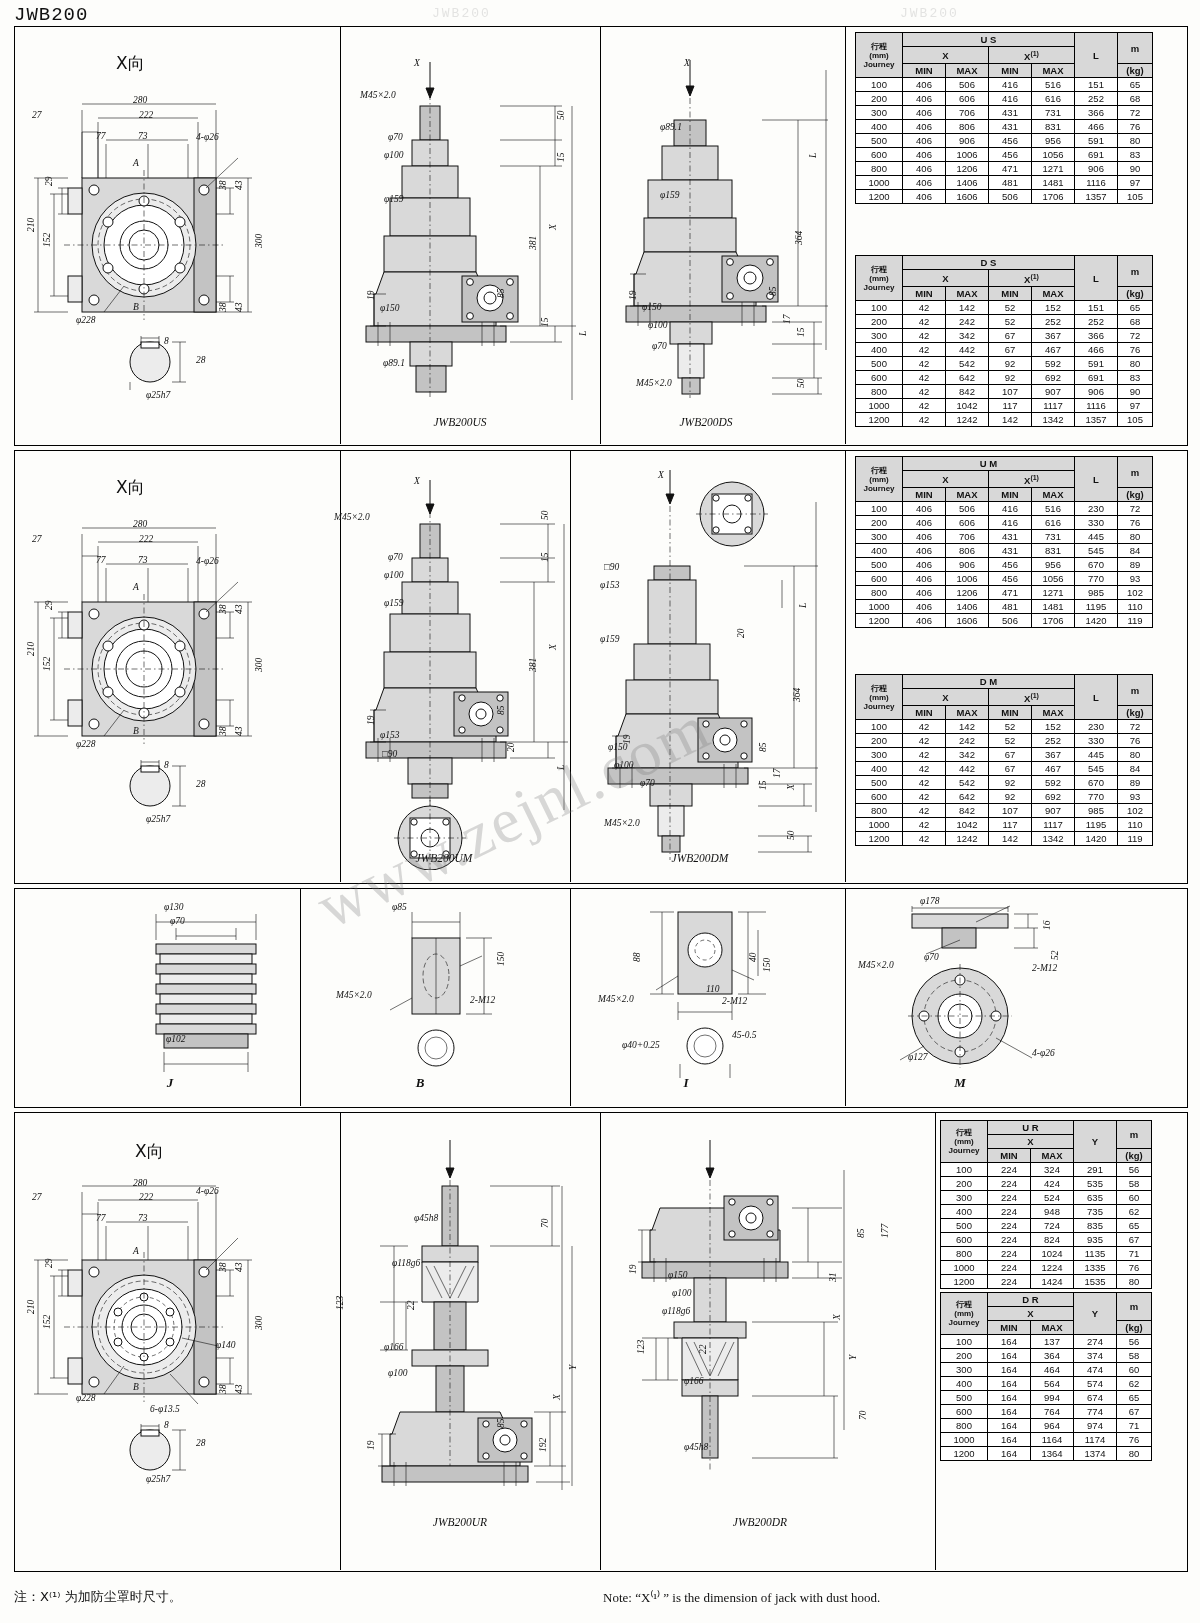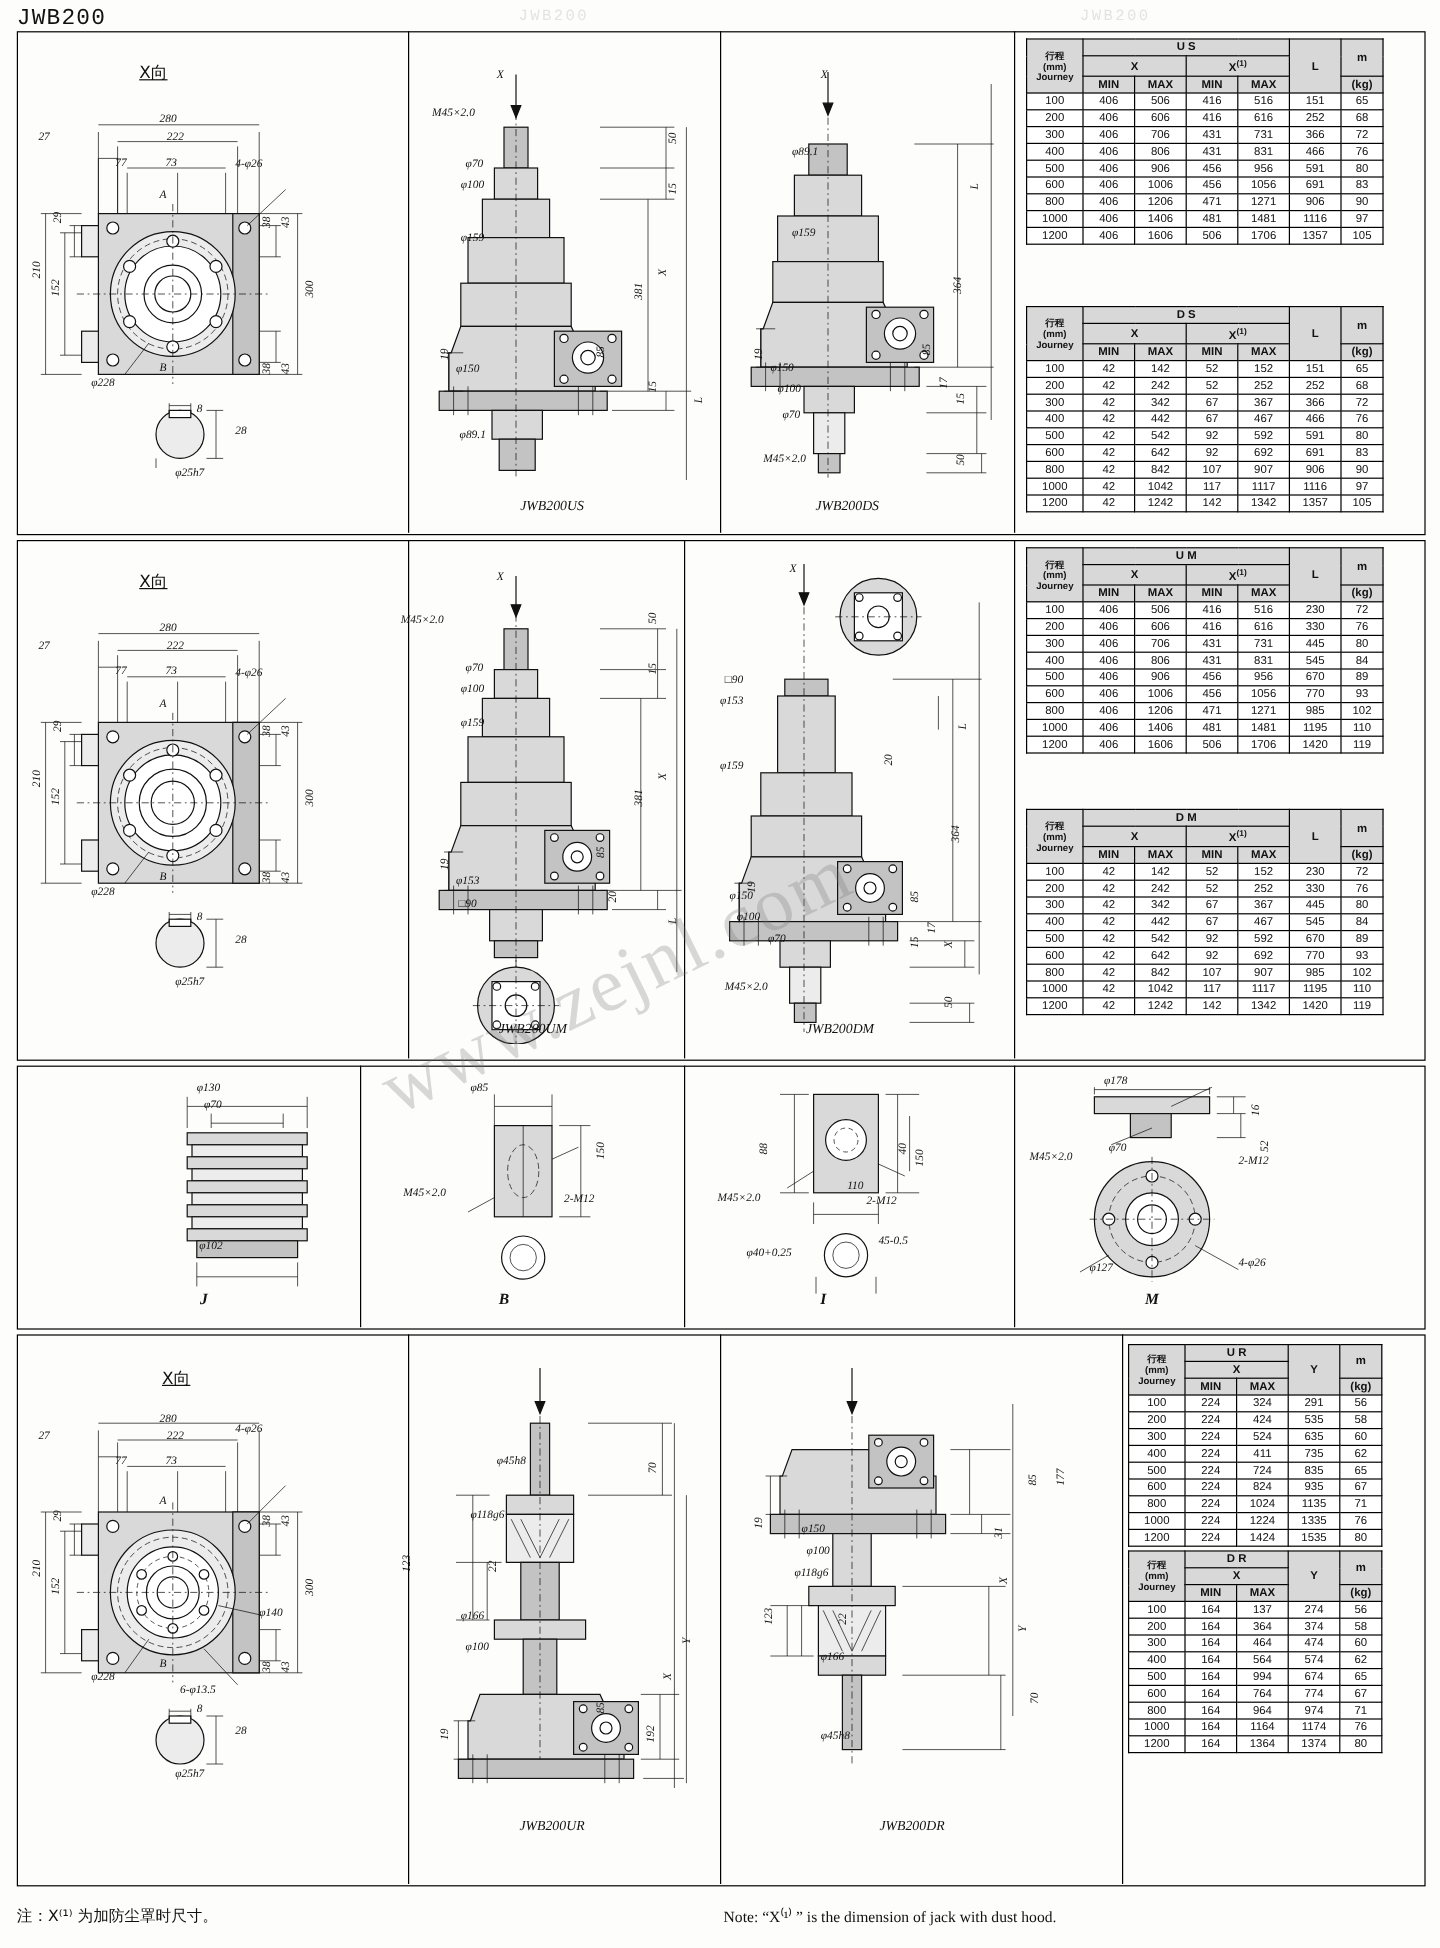--- a/index.html
+++ b/index.html
@@ -73,22 +73,22 @@
     position:absolute;text-align:center;font-size:13px;
     font-family:"Liberation Serif", serif;font-style:italic;font-weight:bold;
     white-space:nowrap;
   }
   .lbl{
     position:absolute;font-size:9.5px;
     font-family:"Liberation Serif", serif;font-style:italic;
     white-space:nowrap;color:#111;
   }
   .lbl-cn{
-    position:absolute;font-size:14px;
-    font-family:"DejaVu Sans", sans-serif;white-space:nowrap;text-decoration:underline;
+    position:absolute;font-size:17px;
+    font-family:"DejaVu Sans", sans-serif;white-space:nowrap;
   }
   .lblv{
     position:absolute;font-size:9.5px;
     font-family:"Liberation Serif", serif;font-style:italic;
     white-space:nowrap;
     transform-origin:0 0;transform:rotate(-90deg);
   }
 
   
   .note-cn{position:absolute;left:14px;top:1588px;font-size:13px;font-family:"DejaVu Sans",sans-serif;}
@@ -1481,21 +1481,21 @@
         <tr>
           <td class="col-j">300</td>
           <td class="col-n">224</td>
           <td class="col-n">524</td>
           <td class="col-l">635</td>
           <td class="col-m">60</td>
         </tr>
         <tr>
           <td class="col-j">400</td>
           <td class="col-n">224</td>
-          <td class="col-n">411</td>
+          <td class="col-n">948</td>
           <td class="col-l">735</td>
           <td class="col-m">62</td>
         </tr>
         <tr>
           <td class="col-j">500</td>
           <td class="col-n">224</td>
           <td class="col-n">724</td>
           <td class="col-l">835</td>
           <td class="col-m">65</td>
         </tr>

